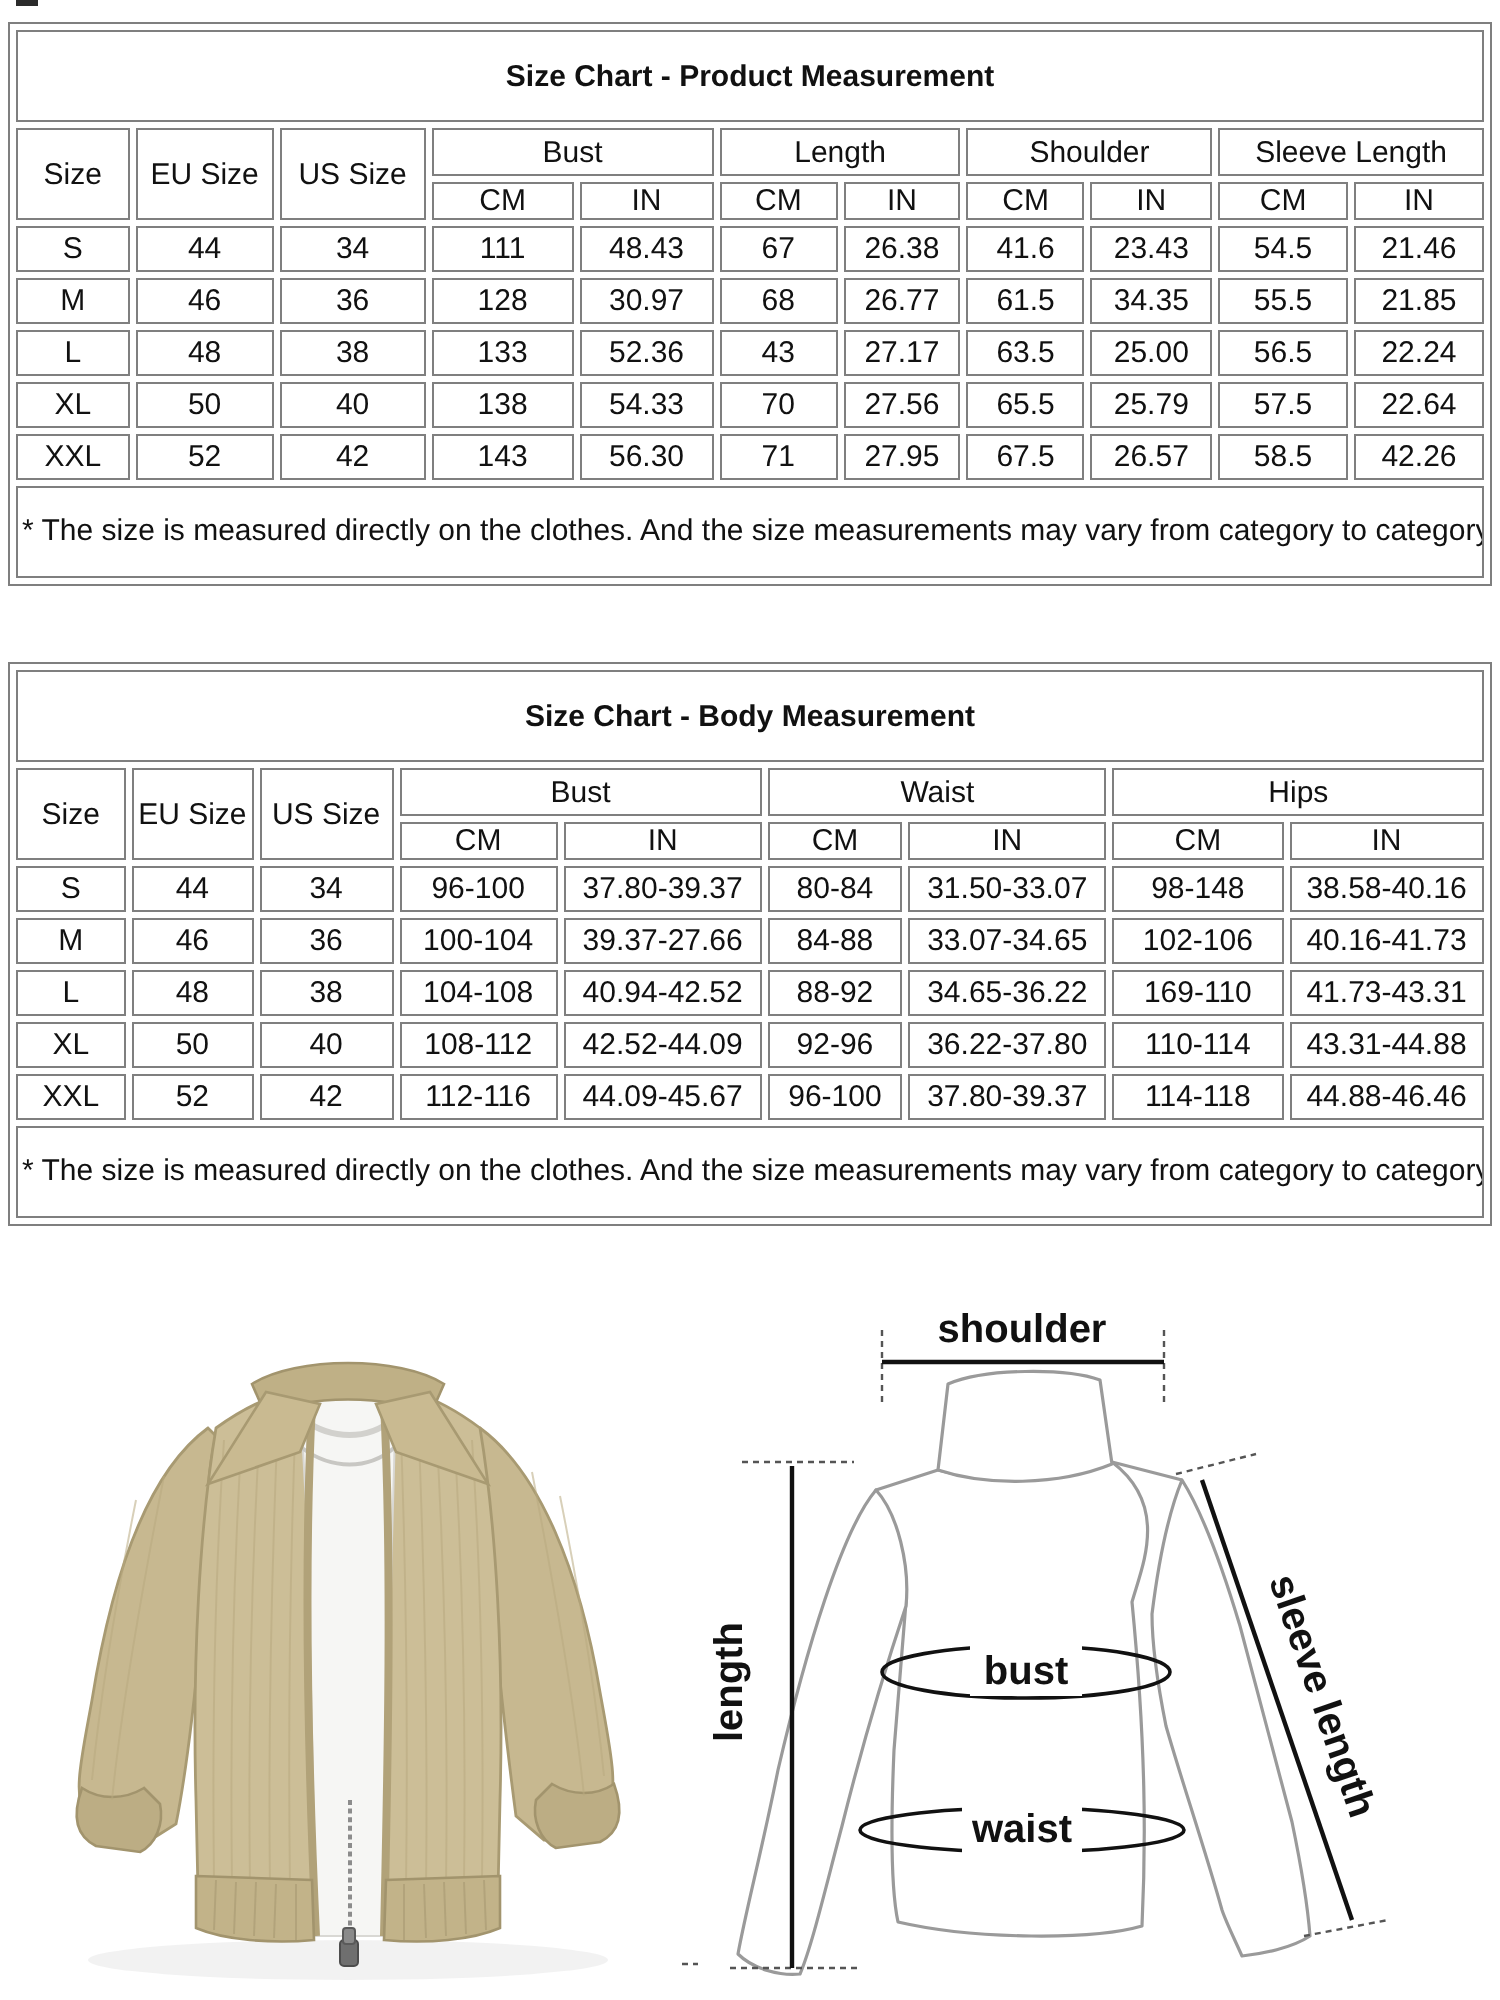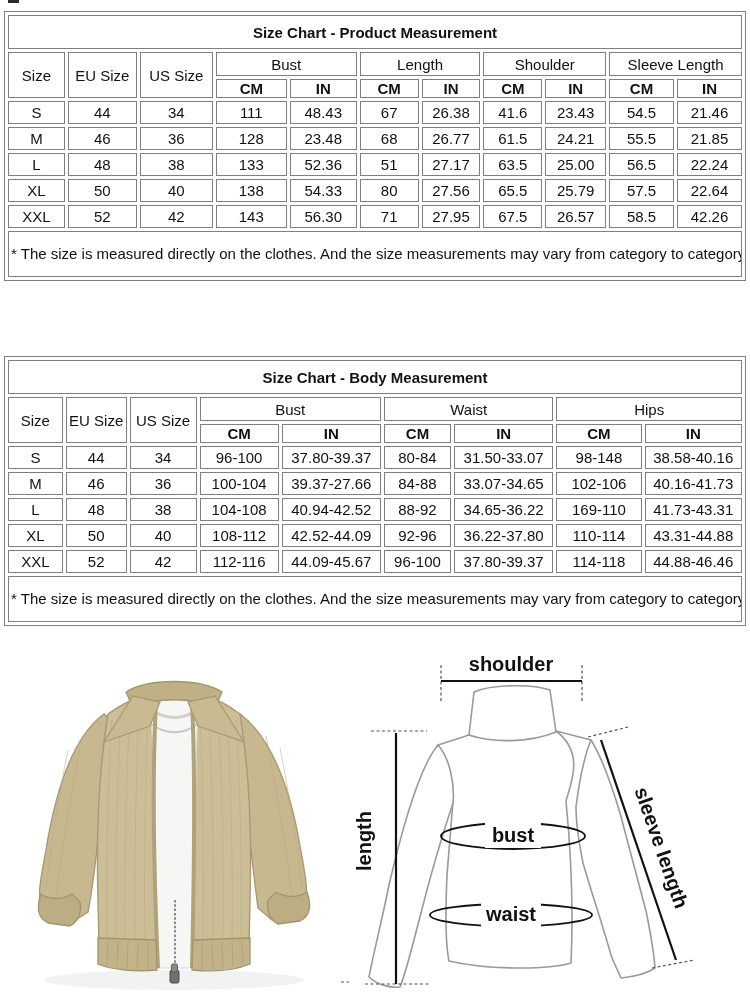--- a/index.html
+++ b/index.html
@@ -13,32 +13,32 @@
   table.size-table {
     position:absolute; left:4px; width:742px;
     border-collapse:separate; border-spacing:3px;
     border:1px solid #7f7f7f; background:#fff; table-layout:fixed;
   }
   table.size-table td {
     border:1px solid #7f7f7f; background:#fff;
     text-align:center; vertical-align:middle;
     font-size:15px; padding:0 2px; overflow:hidden; white-space:nowrap;
   }
-  td.title-cell { height:34px; font-weight:bold; font-size:17px; white-space:normal; }
+  td.title-cell { height:46px; font-weight:bold; font-size:17px; white-space:normal; }
   td.group-cell { height:24px; font-size:16px; }
-  td.unit-cell  { height:14px; font-size:15px;font-weight:bold; }
+  td.unit-cell  { height:14px; font-size:15px; }
   td.cm { background:#def2e8; }
   td.in { background:#cacaca; }
   table.size-table tbody td { height:23px; }
   td.note-cell {
     height:46px; text-align:left; white-space:normal;
     font-size:16px; line-height:1.28; padding:2px 4px 4px 4px;
   }
   #product-table { top:11px; }
-  #body-table   { top:356px; }
+  #body-table   { top:331px; }
 
   #jacket-photo { position:absolute; left:8px;  top:650px; }
   #measure-diagram { position:absolute; left:333px; top:643px; }
 
   .outline { fill:#ffffff; stroke:#9a9a9a; stroke-width:1.6; stroke-linejoin:round; }
   .mline   { stroke:#111111; stroke-width:2.2; fill:none; }
   .mdash   { stroke:#555555; stroke-width:1.2; fill:none; stroke-dasharray:3,2.5; }
   .mellipse{ stroke:#111111; stroke-width:1.8; fill:none; }
   .dlabel  { font-family:"Liberation Sans",sans-serif; font-weight:700; font-size:20px; fill:#111; }
 </style>
@@ -97,48 +97,48 @@
         <td>41.6</td>
         <td>23.43</td>
         <td>54.5</td>
         <td>21.46</td>
       </tr>
       <tr>
         <td>M</td>
         <td>46</td>
         <td>36</td>
         <td>128</td>
-        <td>23.48</td>
+        <td>30.97</td>
         <td>68</td>
         <td>26.77</td>
         <td>61.5</td>
-        <td>24.21</td>
+        <td>34.35</td>
         <td>55.5</td>
         <td>21.85</td>
       </tr>
       <tr>
         <td>L</td>
         <td>48</td>
         <td>38</td>
         <td>133</td>
         <td>52.36</td>
-        <td>51</td>
+        <td>43</td>
         <td>27.17</td>
         <td>63.5</td>
         <td>25.00</td>
         <td>56.5</td>
         <td>22.24</td>
       </tr>
       <tr>
         <td>XL</td>
         <td>50</td>
         <td>40</td>
         <td>138</td>
         <td>54.33</td>
-        <td>80</td>
+        <td>70</td>
         <td>27.56</td>
         <td>65.5</td>
         <td>25.79</td>
         <td>57.5</td>
         <td>22.64</td>
       </tr>
       <tr>
         <td>XXL</td>
         <td>52</td>
         <td>42</td>

